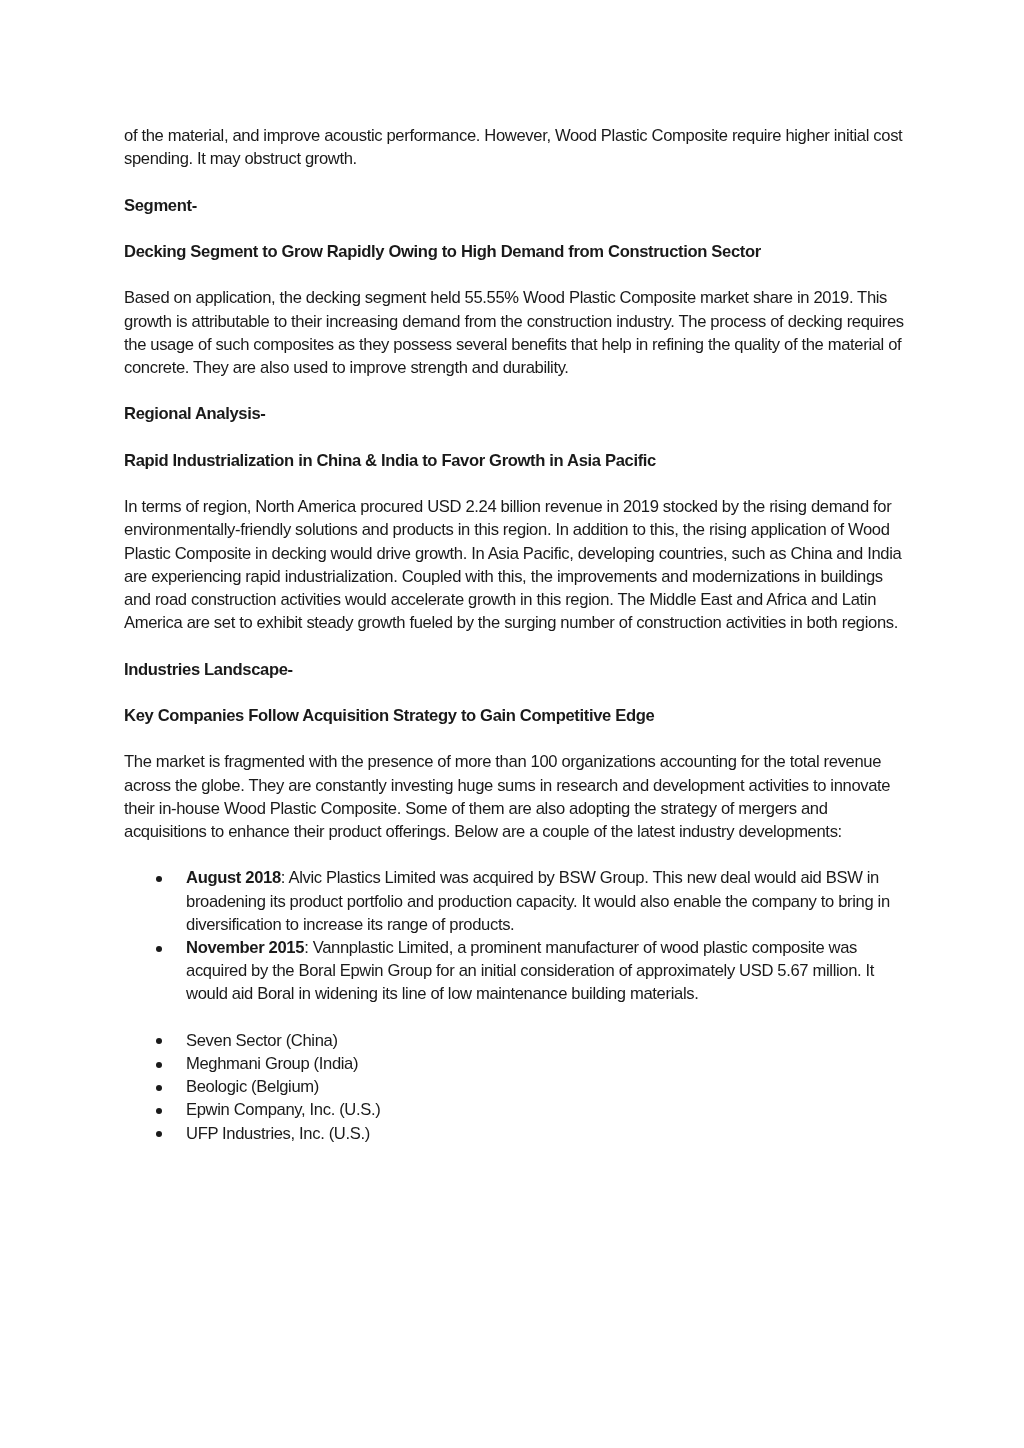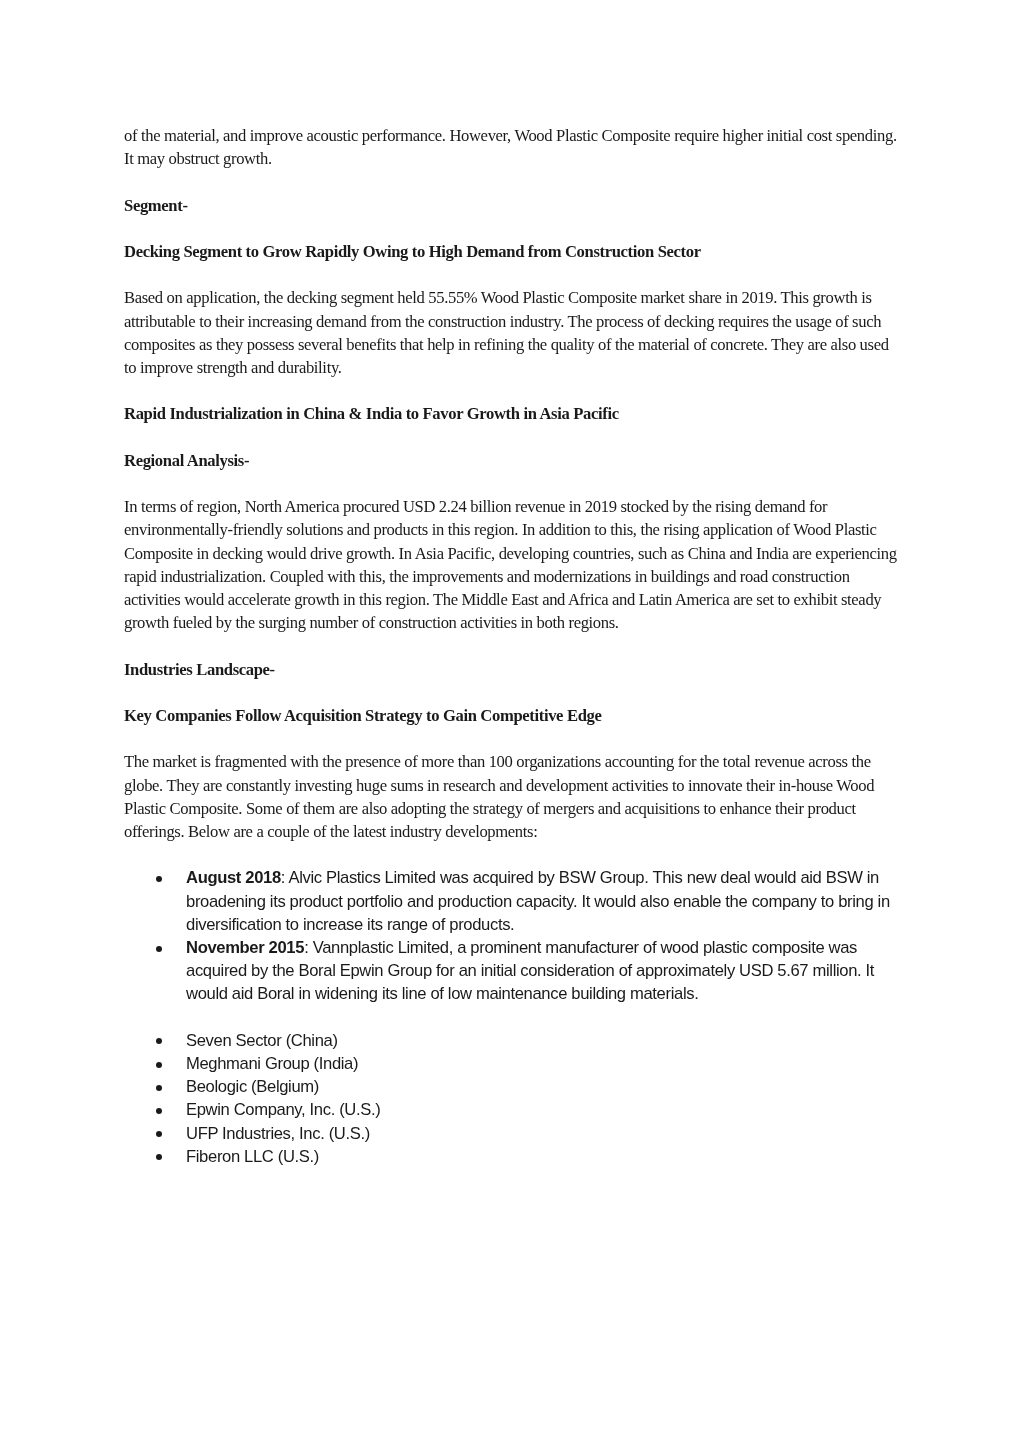--- a/index.html
+++ b/index.html
@@ -19,21 +19,20 @@
       position: absolute;
       left: 124px;
       top: 124px;
       width: 780px;
       font-size: 16.6px;
       line-height: 23.2px;
       letter-spacing: -0.35px;
     }
     .page p {
       margin: 0 0 23.2px 0;
-      font-family: Liberation Serif, serif;
     }
     .bold {
       font-weight: bold;
     }
     ul.dev-list, ul.mfr-list {
       list-style: none;
       margin: 0 0 23.2px 0;
       padding: 0;
     }
     ul.dev-list li, ul.mfr-list li {
@@ -61,22 +60,22 @@
 <body>
 
 <div class="page">
 
   <p>of the material, and improve acoustic performance. However, Wood Plastic Composite require higher initial cost spending. It may obstruct growth.</p>
 
   <p class="bold">Segment-</p>
   <p class="bold">Decking Segment to Grow Rapidly Owing to High Demand from Construction Sector</p>
   <p>Based on application, the decking segment held 55.55% Wood Plastic Composite market share in 2019. This growth is attributable to their increasing demand from the construction industry. The process of decking requires the usage of such composites as they possess several benefits that help in refining the quality of the material of concrete. They are also used to improve strength and durability.</p>
 
+  <p class="bold">Regional Analysis-</p>
   <p class="bold">Rapid Industrialization in China &amp; India to Favor Growth in Asia Pacific</p>
-  <p class="bold">Regional Analysis-</p>
   <p>In terms of region, North America procured USD 2.24 billion revenue in 2019 stocked by the rising demand for environmentally-friendly solutions and products in this region. In addition to this, the rising application of Wood Plastic Composite in decking would drive growth. In Asia Pacific, developing countries, such as China and India are experiencing rapid industrialization. Coupled with this, the improvements and modernizations in buildings and road construction activities would accelerate growth in this region. The Middle East and Africa and Latin America are set to exhibit steady growth fueled by the surging number of construction activities in both regions.</p>
 
   <p class="bold">Industries Landscape-</p>
   <p class="bold">Key Companies Follow Acquisition Strategy to Gain Competitive Edge</p>
   <p>The market is fragmented with the presence of more than 100 organizations accounting for the total revenue across the globe. They are constantly investing huge sums in research and development activities to innovate their in-house Wood Plastic Composite. Some of them are also adopting the strategy of mergers and acquisitions to enhance their product offerings. Below are a couple of the latest industry developments:</p>
 
   <ul class="dev-list">
     <li>
       <span class="bullet"><span class="bullet-dot"></span></span>
       <span class="bold">August 2018</span><span>: Alvic Plastics Limited was acquired by BSW Group. This new deal would aid BSW in broadening its product portfolio and production capacity. It would also enable the company to bring in diversification to increase its range of products.</span>
@@ -102,19 +101,15 @@
       <span>Beologic (Belgium)</span>
     </li>
     <li>
       <span class="bullet"><span class="bullet-dot"></span></span>
       <span>Epwin Company, Inc. (U.S.)</span>
     </li>
     <li>
       <span class="bullet"><span class="bullet-dot"></span></span>
       <span>UFP Industries, Inc. (U.S.)</span>
     </li>
-    <li>
-      <span class="bullet"><span class="bullet-dot"></span></span>
-      <span>Fiberon LLC (U.S.)</span>
-    </li>
   </ul>
 
 </div>
 
 </body></html>

